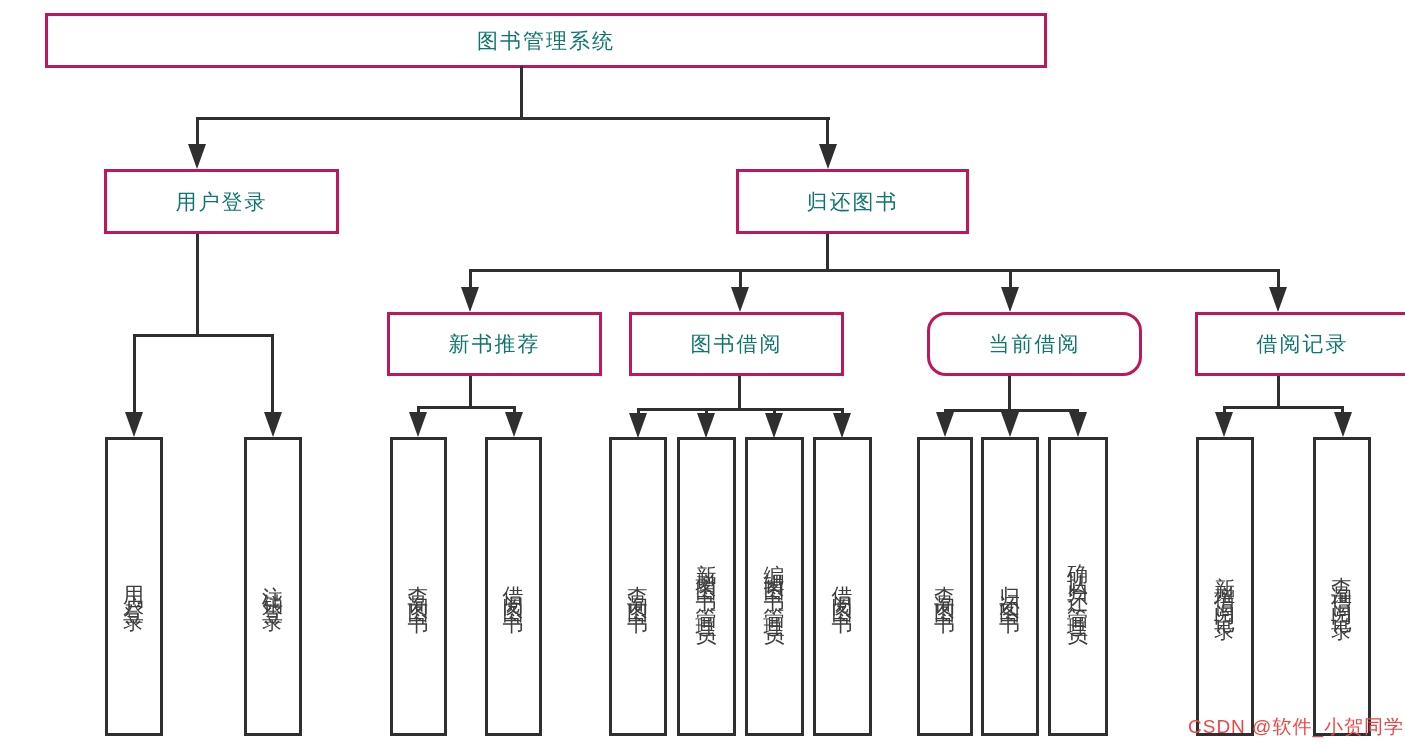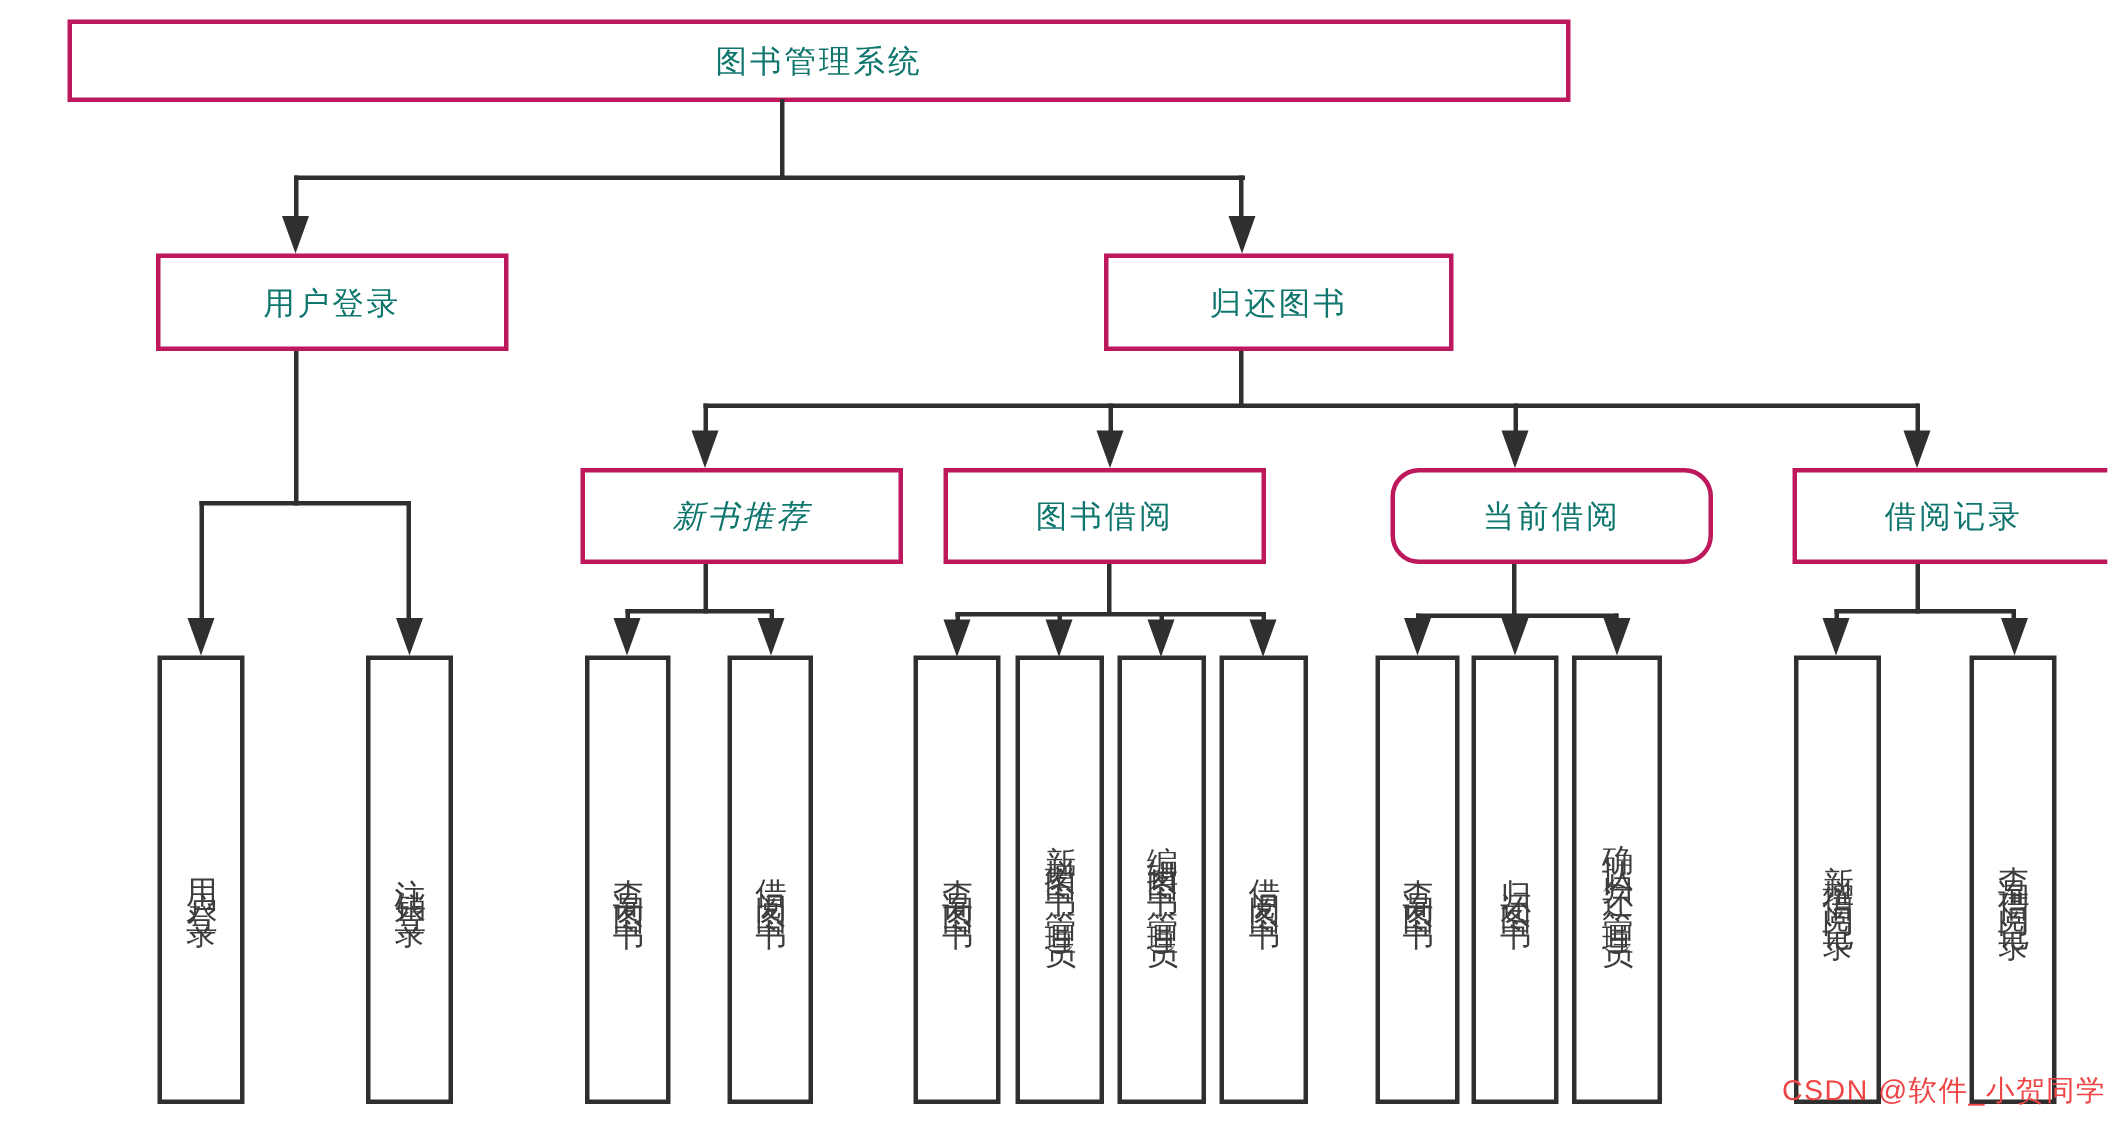--- a/index.html
+++ b/index.html
@@ -69,21 +69,21 @@
 </head>
 <body>
 
 <div class="stage">
 
   <div class="box" style="left:21px;top:13px;width:1002px;height:55px;">图书管理系统</div>
 
   <div class="box" style="left:80px;top:169px;width:235px;height:65px;">用户登录</div>
   <div class="box" style="left:712px;top:169px;width:233px;height:65px;">归还图书</div>
 
-  <div class="box" style="left:363px;top:312px;width:215px;height:64px;font-style:italic;">新书推荐</div>
+  <div class="box" style="left:363px;top:312px;width:215px;height:64px;">新书推荐</div>
   <div class="box" style="left:605px;top:312px;width:215px;height:64px;">图书借阅</div>
   <div class="box" style="left:903px;top:312px;width:215px;height:64px;border-radius:19px;">当前借阅</div>
   <div class="box" style="left:1171px;top:312px;width:215px;height:64px;">借阅记录</div>
 
   <div class="vbox" style="left:105px;top:437px;width:58px;height:299px;">用户登录</div>
   <div class="vbox" style="left:244px;top:437px;width:58px;height:299px;">注销登录</div>
 
   <div class="vbox" style="left:390px;top:437px;width:57px;height:299px;">查询图书</div>
   <div class="vbox" style="left:485px;top:437px;width:57px;height:299px;">借阅图书</div>
 

